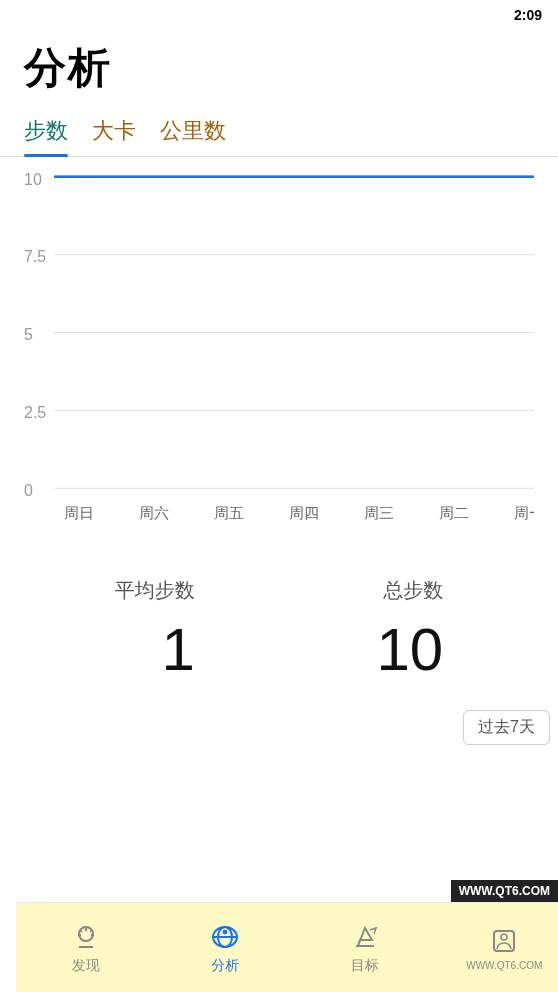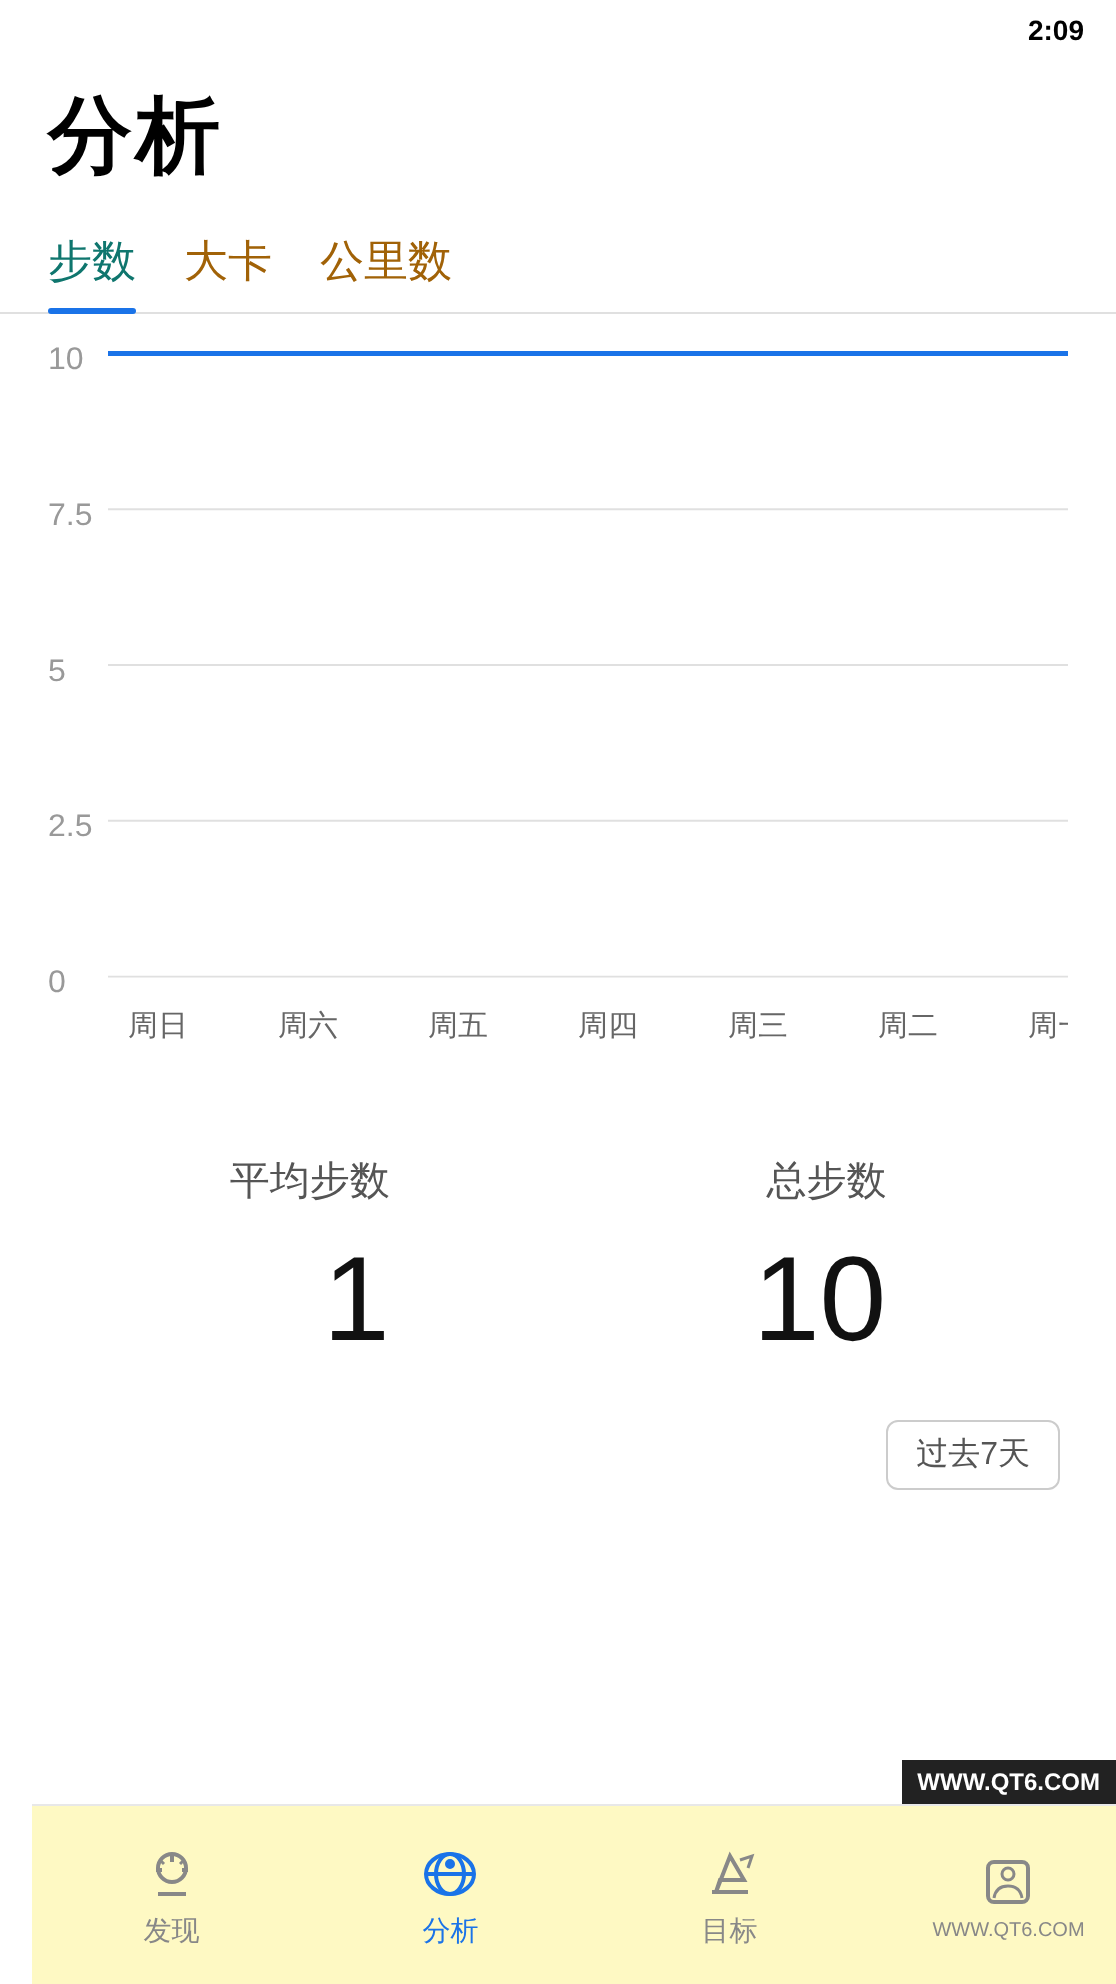--- a/index.html
+++ b/index.html
@@ -104,21 +104,21 @@
       font-size: 60px;
       font-weight: 300;
       color: #111;
       line-height: 1;
     }
 
     
     .period-selector {
       display: flex;
       justify-content: flex-end;
-      padding: 10px 28px;
+      padding: 10px 8px;
     }
     .period-btn {
       font-size: 16px;
       color: #555;
       border: 1px solid #ccc;
       padding: 6px 14px;
       border-radius: 6px;
       cursor: pointer;
     }
 

